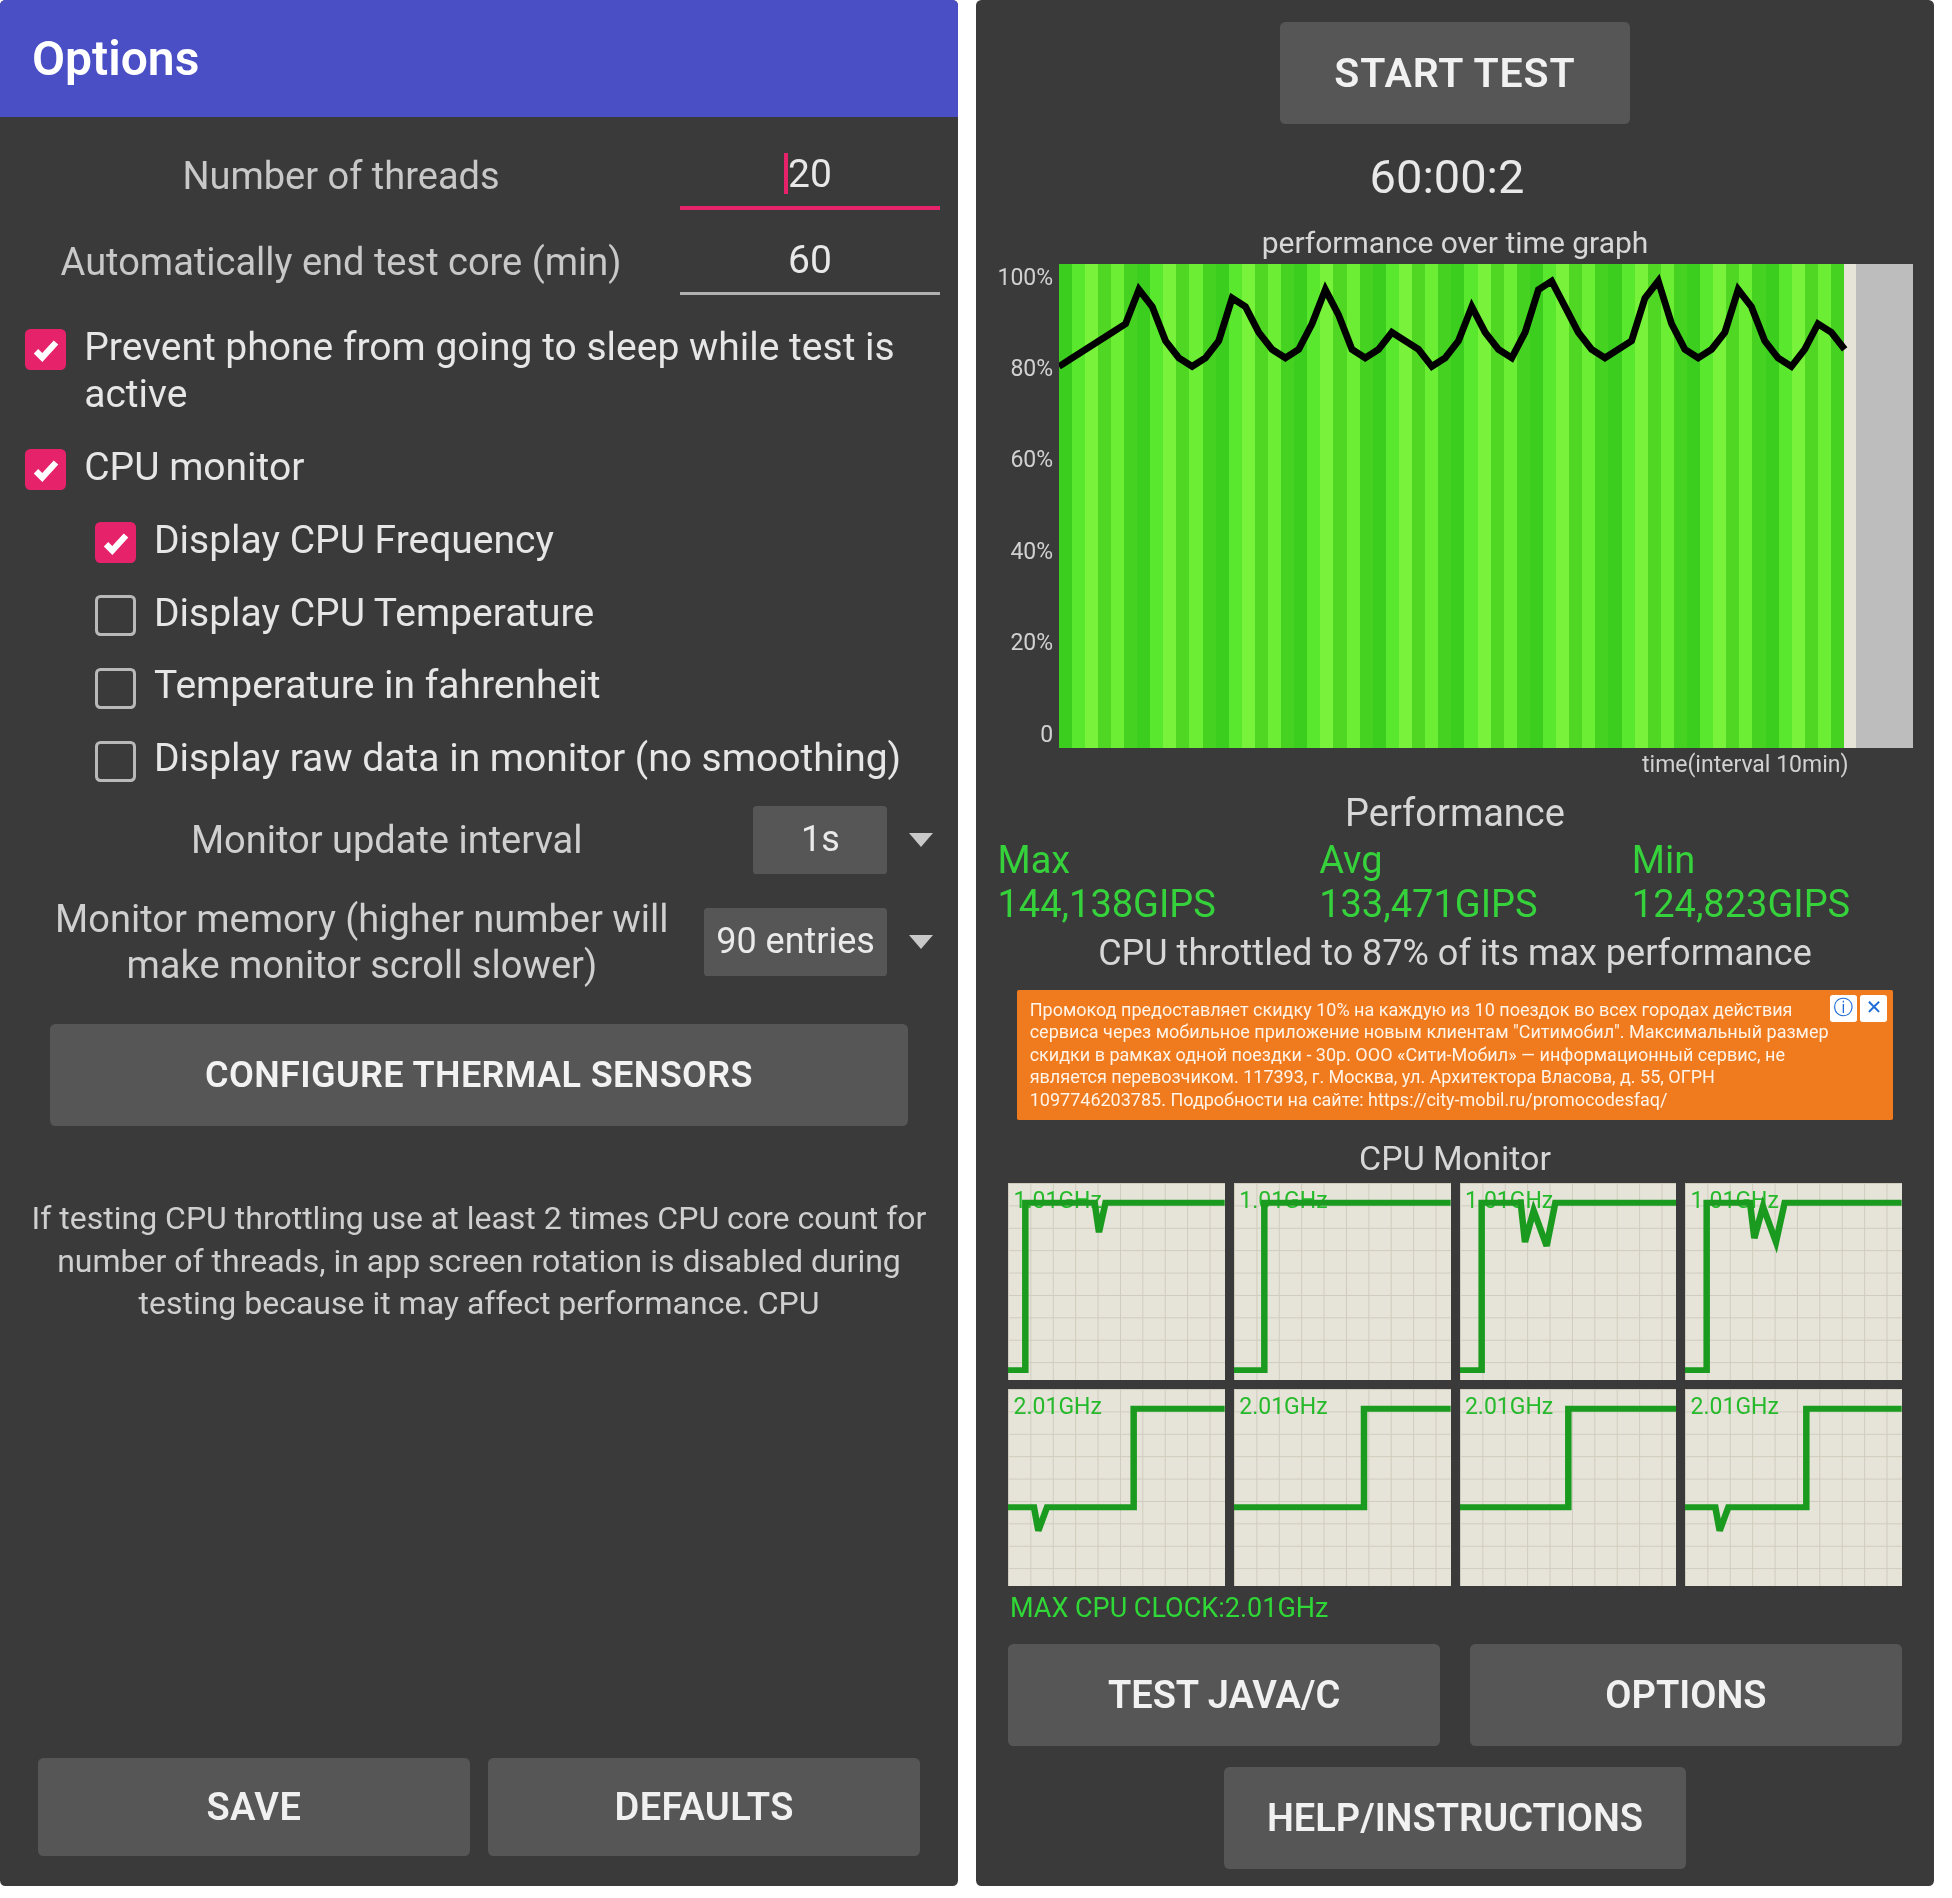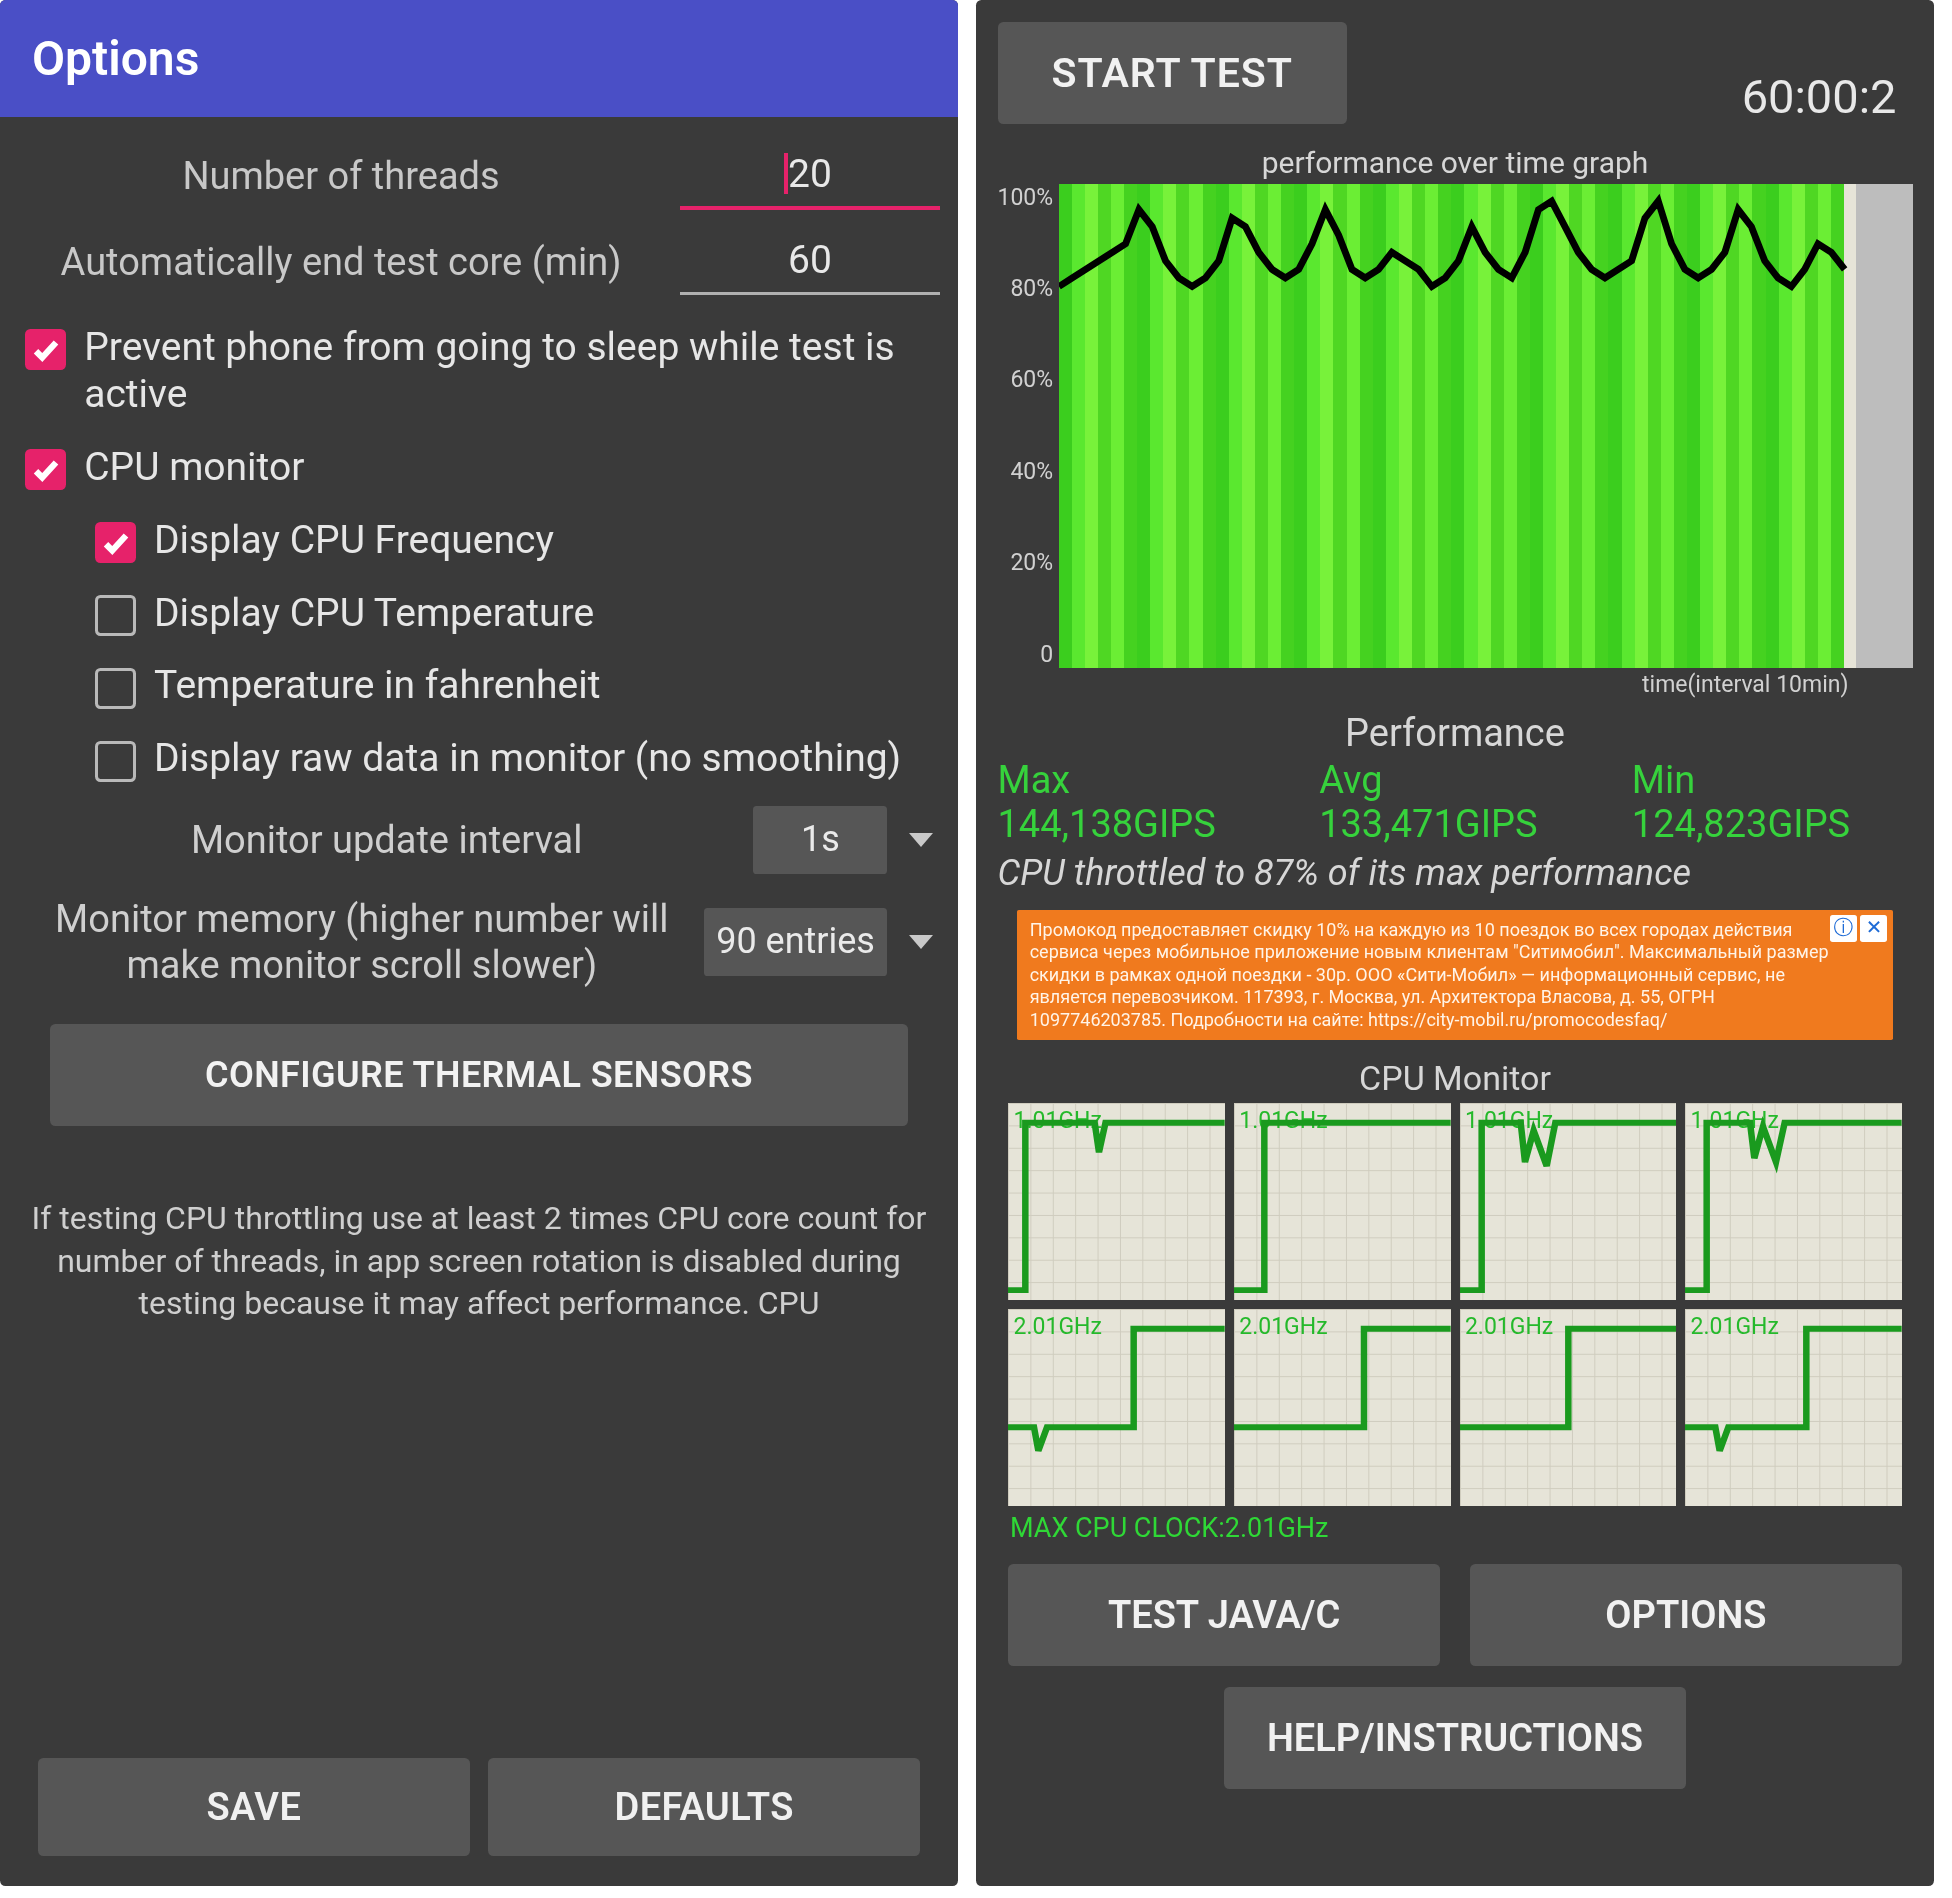--- a/index.html
+++ b/index.html
@@ -33,37 +33,37 @@
   .dd-arrow { width:0;height:0;border-left:12.5px solid transparent;border-right:12.5px solid transparent;border-top:14.3px solid #c9c9c9; margin-left:5.4px; }
 
   .wide-btn { background:#565656; color:#f2f2f2; font-size:36px; font-weight:600; text-align:center; padding: 30px 18px; border-radius:5.4px; margin: 21.5px 32px 0 32px; letter-spacing:0.4px; }
 
   .hint { font-size: 32px; color:#cfcfcf; text-align:center; line-height:1.34; padding: 0 10.7px; margin-top: 63px; }
 
   .bottom-btns { display:flex; gap:18px; padding: 19.7px 19.7px 19.7px 19.7px; margin-top: 21.5px; }
   .bottom-btns .btn { flex:1; background:#565656; color:#f0f0f0; font-size:38px; font-weight:600; text-align:center; padding: 27px 10.7px; border-radius:5.4px; letter-spacing:0.4px; }
 
   
-  .top-row { display:flex; align-items:flex-end; gap:48px; margin-bottom: 21.5px; }
+  .top-row { display:flex; align-items:center; gap:25px; margin-bottom: 21.5px; flex-direction: column; }
   .start-btn { background:#565656; color:#f1f1f1; font-size:41px; font-weight:600; text-align:center; padding: 27px 54px; border-radius:5.4px; letter-spacing:0.9px; }
   .timer { flex:1; text-align:right; color:#e8e8e8; font-size:47px; padding-right: 16px; }
 
   .chart-title { text-align:center; font-size:30px; color:#d7d7d7; margin-bottom:3.6px; }
   .chart-wrap { display:flex; }
   .y-axis { display:flex; flex-direction:column; justify-content:space-between; font-size:23px; color:#d1d1d1; text-align:right; padding-right:5.4px; height: 484px; }
   .chart { flex:1; height:484px; background:#e6e4d8; position:relative; }
   .chart .bars { position:absolute; inset:0; display:flex; align-items:flex-end; }
   .chart .bar { height:100%; }
   .chart .x-extra { position:absolute; right:0; top:0; bottom:0; width:57px; background:#bdbdbd; }
   .chart .perfline { position:absolute; inset:0; }
   .x-label { text-align:right; font-size:23px; color:#d1d1d1; padding: 3.6px 64px 0 0; }
 
   .perf-head { text-align:center; font-size:38px; color:#d7d7d7; margin-top:12.5px; }
   .perf-stats { display:flex; justify-content:center; gap:32px; font-size:38px; color:#36d23c; margin-top:3.6px; }
-  .throttle { text-align:left; font-size:36px; color:#d7d7d7; margin-top:5.4px;font-style:italic; }
+  .throttle { text-align:center; font-size:36px; color:#d7d7d7; margin-top:5.4px; }
 
   .ad { margin: 16px 19.7px 12.5px 19.7px; background:#f07a1e; color:#fff4e8; font-size:18px; line-height:1.25; padding: 9px 63px 9px 12.5px; position:relative; border-radius:1.8px; }
   .ad .badges { position:absolute; top:5.4px; right:5.4px; display:flex; gap:3.6px; }
   .ad .badge { width:27px; height:27px; background:#fff; color:#1e6bd6; font-size:19.7px; display:flex; align-items:center; justify-content:center; border-radius:2.7px; }
 
   .mon-title { text-align:center; font-size:34px; color:#d7d7d7; margin-top:5.4px; }
   .cpu-grid { display:grid; grid-template-columns: repeat(4, 1fr); gap: 9px; padding: 5.4px 10.7px 1.8px 10.7px; }
   .cpu-cell { background:#e6e4d8; position:relative; height:197px; }
   .cpu-cell .grid { position:absolute; inset:0; background-image: linear-gradient(#cfccbe 0.9px, transparent 0.9px), linear-gradient(90deg, #cfccbe 0.9px, transparent 0.9px); background-size: 22.4px 22.4px; }
   .cpu-cell .freq { position:absolute; top:3.6px; left:5.4px; font-size:23px; color:#25b92b; }

